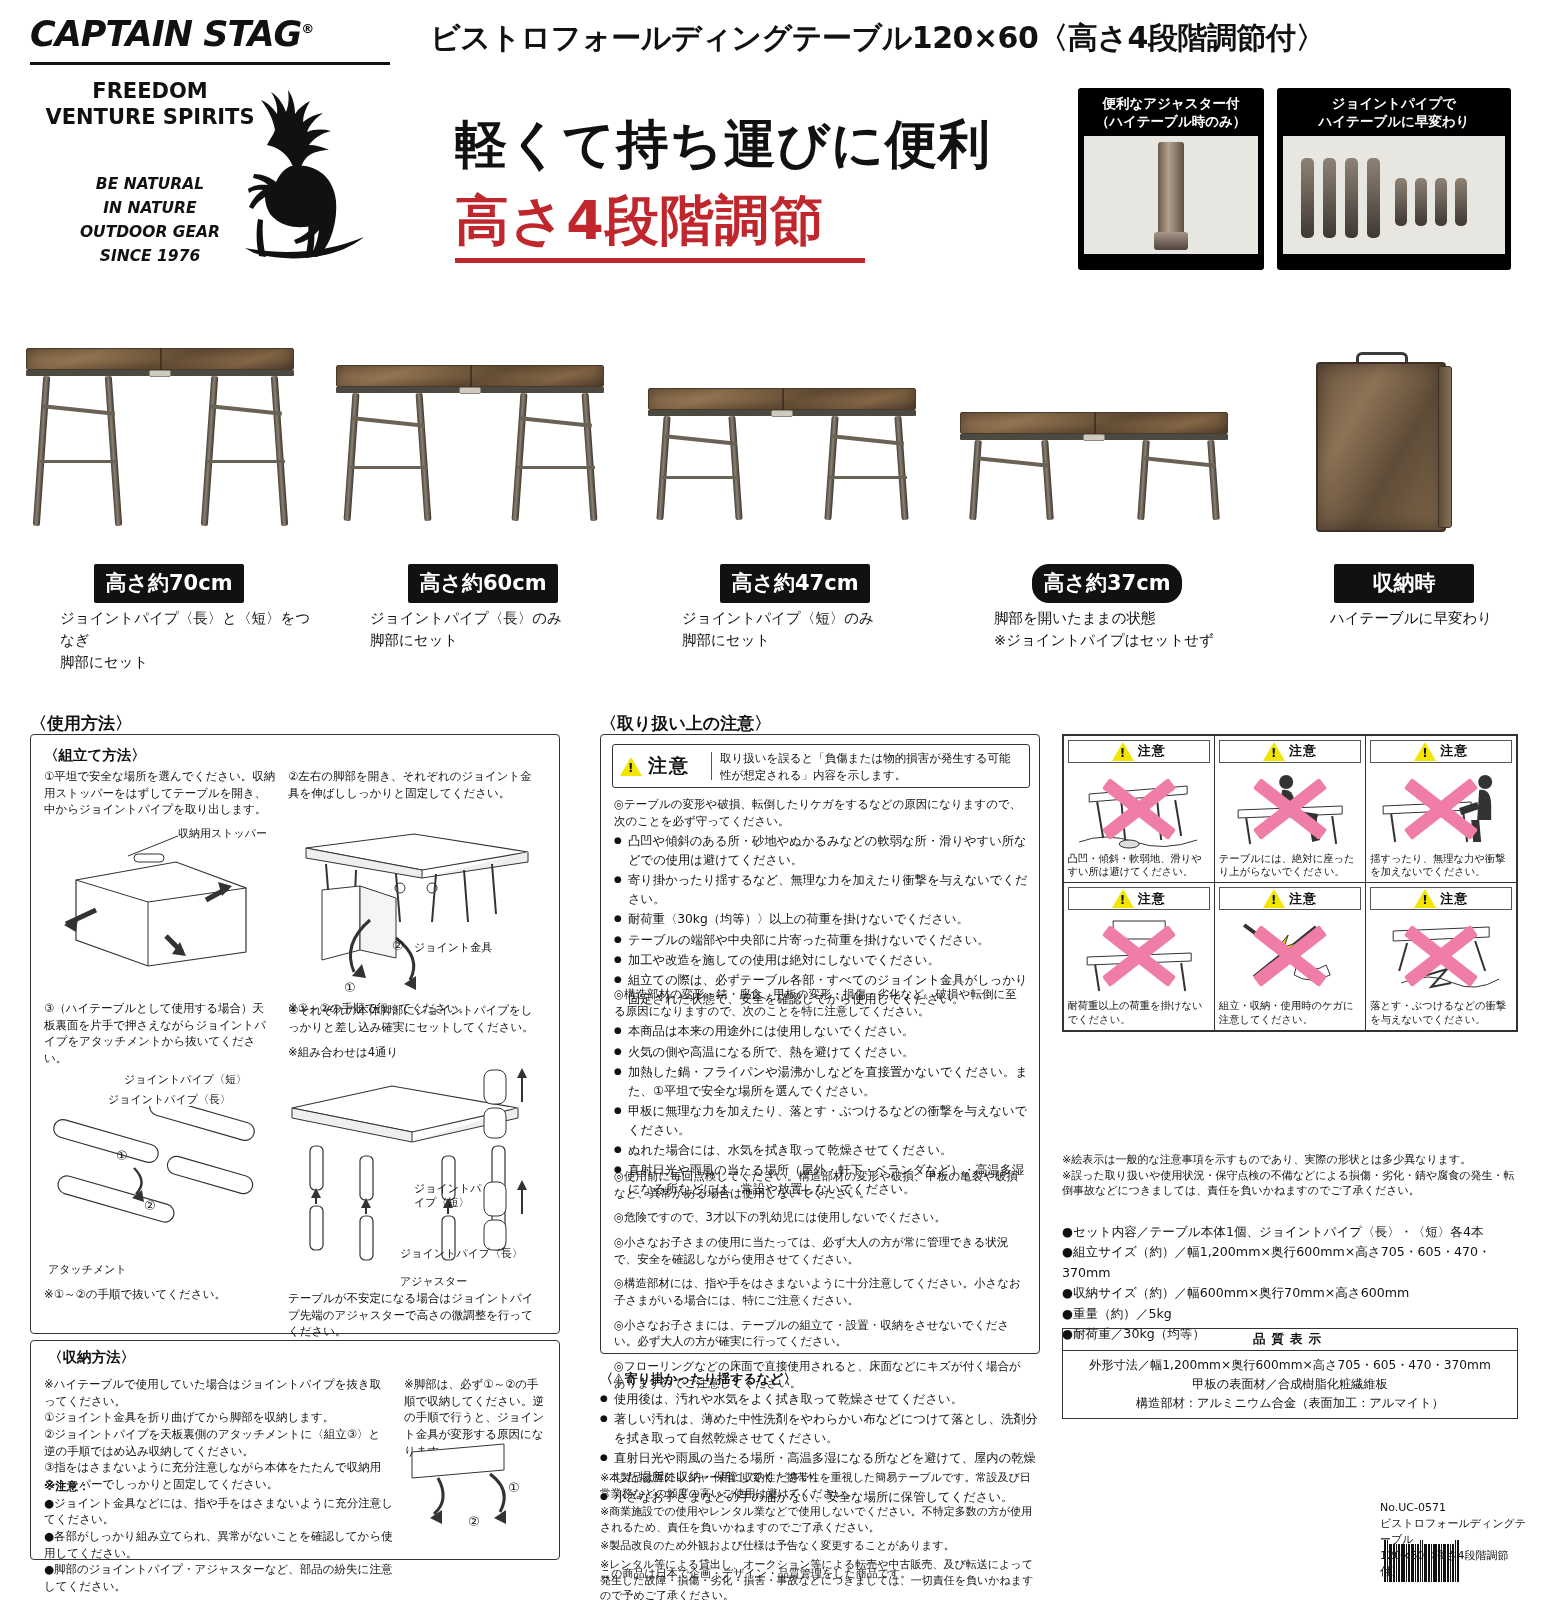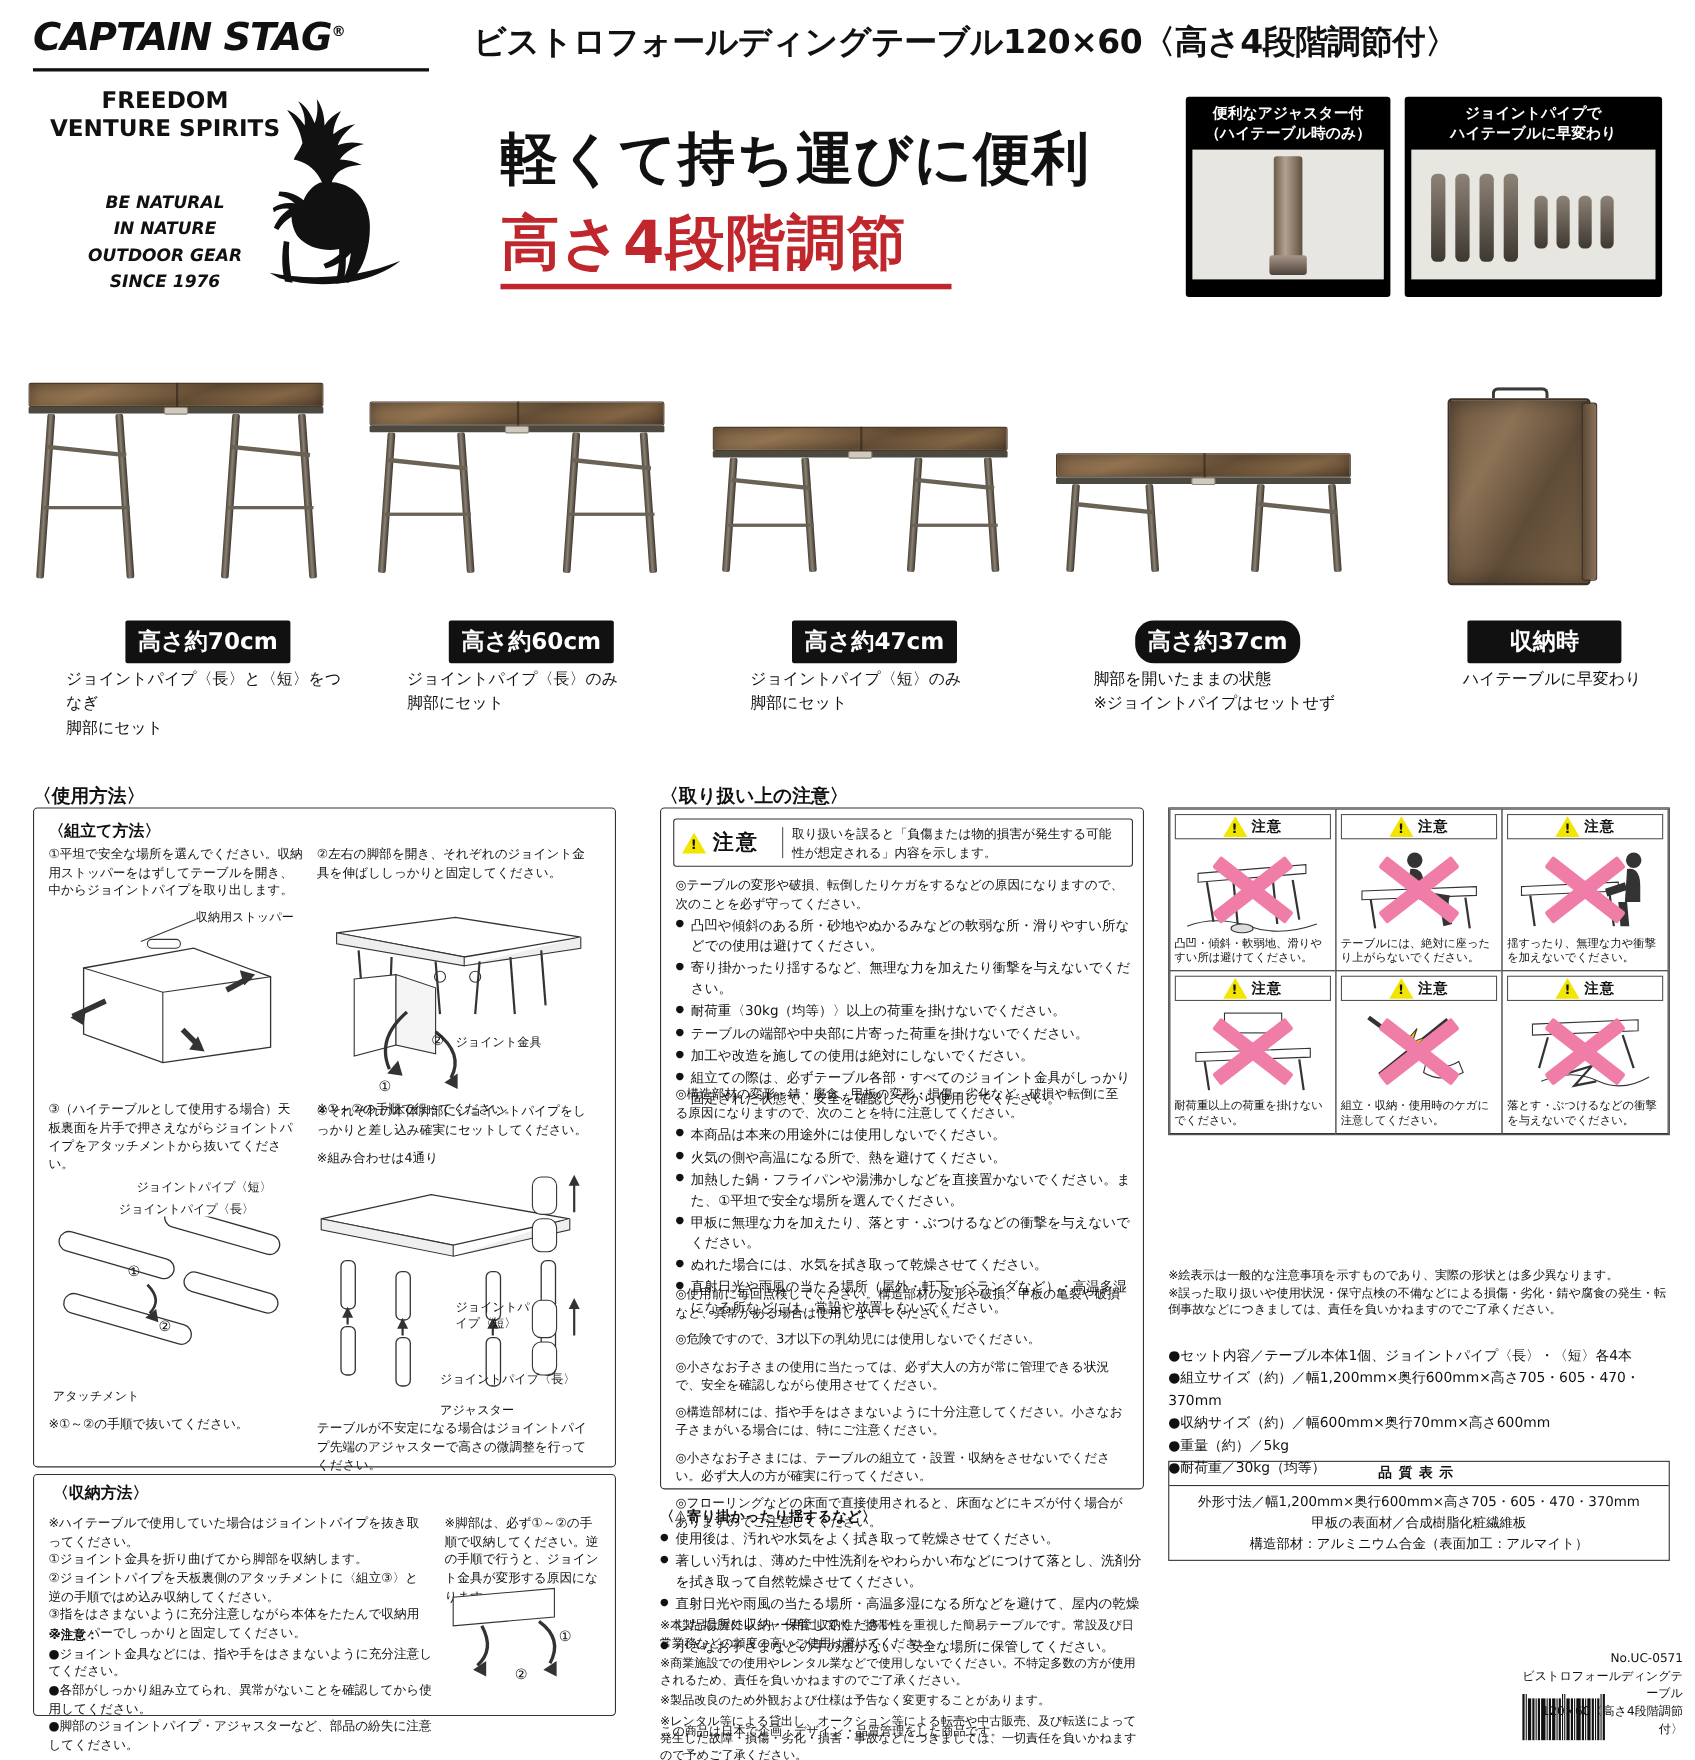--- a/index.html
+++ b/index.html
@@ -151,21 +151,21 @@
   .spec { position:absolute; font-size:12.6px; line-height:1.62; }
   .qual-table { position:absolute; border:1px solid #333; }
   .qual-head { text-align:center; font-size:12.5px; font-weight:bold; border-bottom:1px solid #333; padding:2px 0; letter-spacing:6px;}
   .qual-body { font-size:12.2px; line-height:1.55; padding:5px 8px; }
 
   .footer-note { position:absolute; font-size:11px; line-height:1.5; }
   .barcode { position:absolute; display:flex; align-items:flex-end; gap:1px; }
   .barcode i { display:block; width:2px; background:#111; height:42px; }
   .barcode-num { position:absolute; font-size:11px; letter-spacing:1px; }
 
-  .modelno { position:absolute; font-size:11px; line-height:1.45; text-align:right; }
+  .modelno { position:absolute; font-size:11px; line-height:1.45; text-align:left; }
 
   svg { display:block; }
   .lbl { font-size:11px; }
 </style>
 </head>
 <body>
 
 <div class="page">
 
   <div class="logo-cap">
@@ -234,21 +234,21 @@
         <div class="clasp" style="left:139px; top:50px;"></div>
         <div class="tt-leg" style="left:28px; top:56px; width:7px; height:150px; transform:rotate(4deg);"></div>
         <div class="tt-leg" style="left:100px; top:56px; width:7px; height:150px; transform:rotate(-4deg);"></div>
         <div class="tt-leg" style="left:196px; top:56px; width:7px; height:150px; transform:rotate(4deg);"></div>
         <div class="tt-leg" style="left:266px; top:56px; width:7px; height:150px; transform:rotate(-4deg);"></div>
         <div class="tt-brace" style="left:33px; top:88px; width:72px; height:4px; transform:rotate(6deg);"></div>
         <div class="tt-brace" style="left:200px; top:88px; width:72px; height:4px; transform:rotate(6deg);"></div>
         <div class="tt-brace" style="left:30px; top:140px; width:78px; height:3px;"></div>
         <div class="tt-brace" style="left:197px; top:140px; width:78px; height:3px;"></div>
       </div>
-      <div class="vlabel" style="left:104px; top:244px; width:150px;">高さ約70cm</div>
+      <div class="vlabel" style="left:84px; top:244px; width:150px;">高さ約70cm</div>
       <div class="vdesc" style="left:50px; top:288px; width:260px;">
         <div>ジョイントパイプ〈長〉と〈短〉をつなぎ</div>
         <div>脚部にセット</div>
       </div>
     </div>
 
     <div class="vcell" style="left:320px; width:300px;">
       <div class="table-fig" style="height:230px;">
         <div class="tt-top" style="left:16px; top:45px; width:268px; height:22px;"></div>
         <div class="tt-edge" style="left:16px; top:67px; width:268px; height:6px;"></div>

